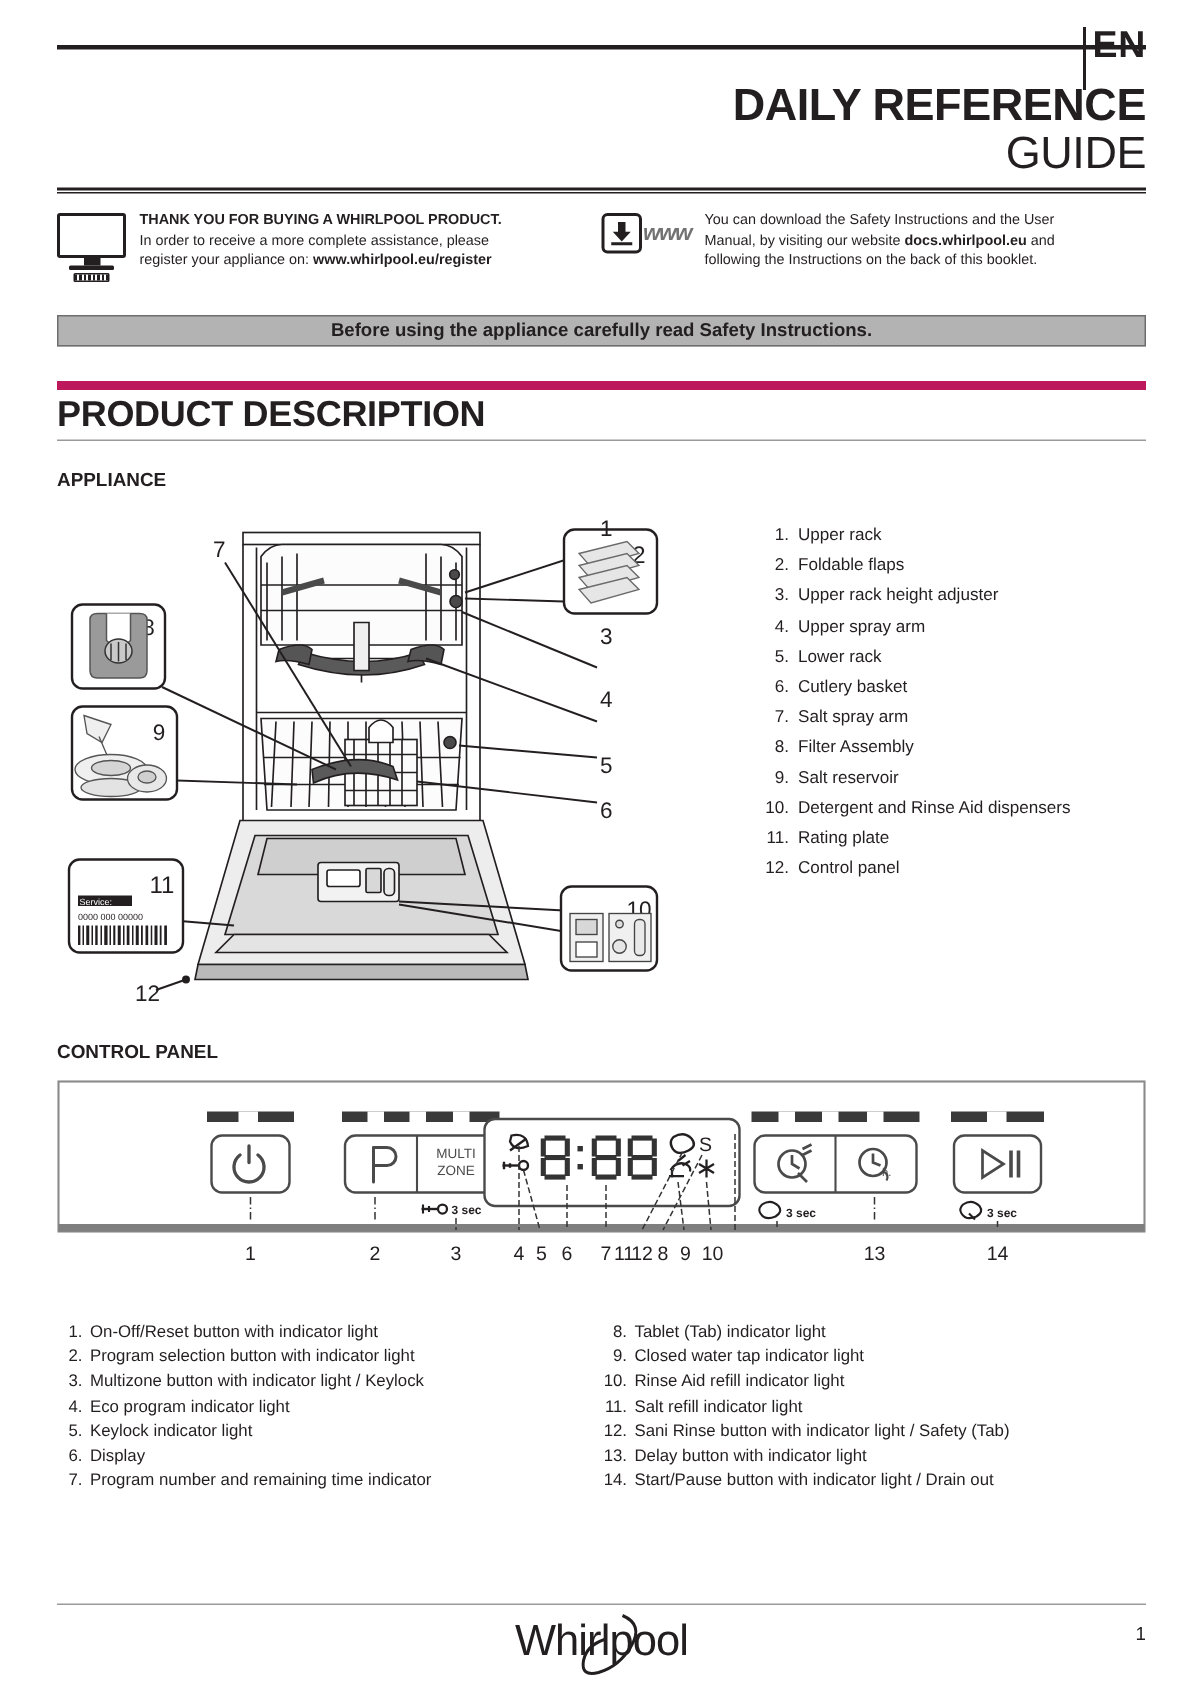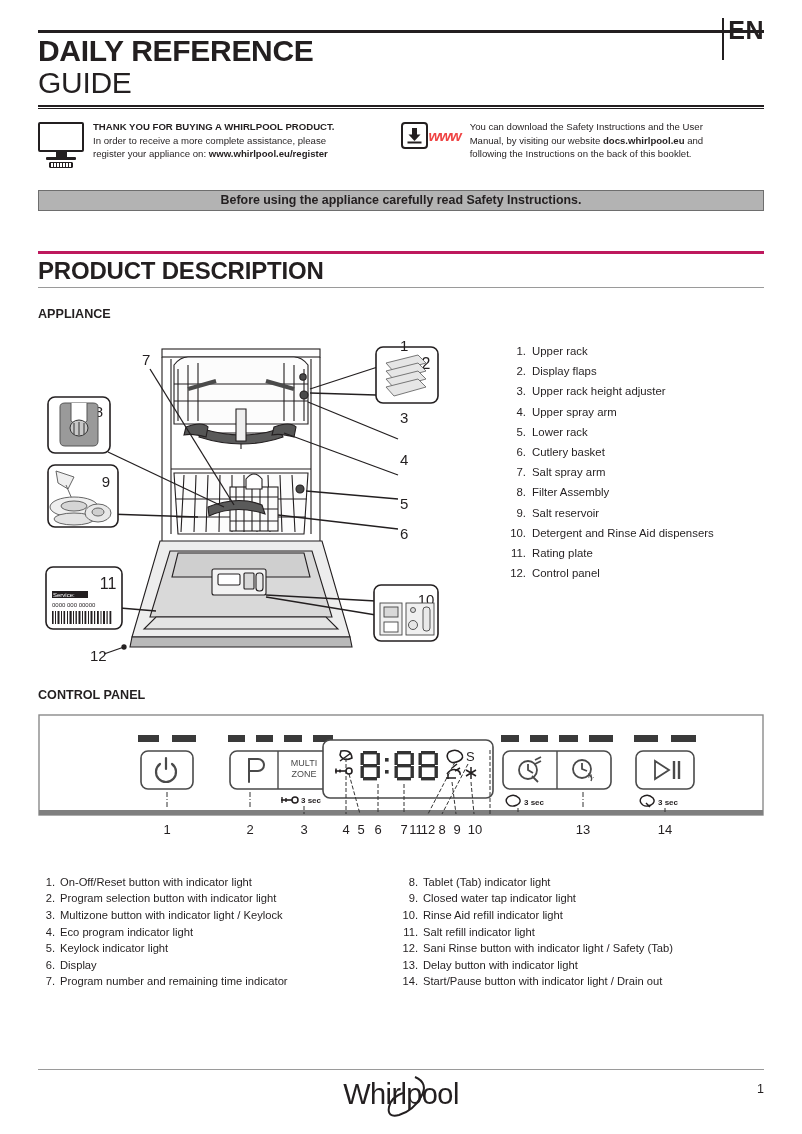--- a/index.html
+++ b/index.html
@@ -12,21 +12,21 @@
   }
   .page { position: relative; width: 802px; height: 1134px; padding: 0 38px; }
 
   
   .top-rule { position: relative; height: 3px; background: #231f20; margin-top: 30px; }
   .lang-divider { position: absolute; right: 40px; top: -12px; width: 2px; height: 42px; background: #231f20; }
   .lang-code {
     position: absolute; right: 0px; top: -14px;
     font-size: 25px; font-weight: bold; letter-spacing: .5px; color: #231f20; text-align: center;
   }
-  .title-block { padding-top: 2px; }
+  .title-block { padding-top: 22px; text-align: right; }
   .title-line1 {
     font-size: 30px; font-weight: bold; letter-spacing: -.3px;
     line-height: 1.05; color: #231f20;
   }
   .title-line2 {
     font-size: 30px; font-weight: normal; letter-spacing: -.3px;
     line-height: 1.08; color: #231f20;
   }
   .double-rule { margin-top: 6px; border-top: 2px solid #231f20; border-bottom: 1px solid #231f20; height: 4px; }
 
@@ -44,31 +44,31 @@
   .monitor .screen { width: 46px; height: 30px; border: 2.4px solid #231f20; border-radius: 2px; }
   .monitor .neck { width: 11px; height: 5px; background: #231f20; margin: 0 auto; }
   .monitor .base { width: 30px; height: 3px; background: #231f20; margin: 0 auto; border-radius: 1px; }
   .monitor .kbd { width: 24px; height: 6px; border: 1.6px solid #231f20; margin: 2px auto 0; border-radius: 1px;
                   background: repeating-linear-gradient(90deg,#231f20 0 1.4px,#fff 1.4px 3px); }
 
   
   .dl { display: flex; align-items: center; gap: 1px; }
   .dl .sq { width: 27px; height: 27px; border: 2.6px solid #231f20; border-radius: 4px;
             display: flex; align-items: center; justify-content: center; }
-  .dl .www { font-size: 15px; font-weight: bold; font-style: italic; letter-spacing: -1px; color: #ef4444; }
+  .dl .www { font-size: 15px; font-weight: bold; font-style: italic; letter-spacing: -1px; color: #737373; }
 
   
   .safety-banner {
     margin-top: 22px; height: 21px; background: #b3b3b3; border: 1.4px solid #6e6e6e;
     display: flex; align-items: center; justify-content: center;
     font-size: 12.4px; font-weight: bold; color: #231f20;
   }
 
   
-  .section-head { margin-top: 40px; border-top: 3px solid #be185d; border-bottom: 1px solid #9a9a9a; padding: 3px 0 2px; }
+  .section-head { margin-top: 23px; border-top: 6px solid #be185d; border-bottom: 1px solid #9a9a9a; padding: 3px 0 2px; }
   .section-head h1 { font-size: 24px; font-weight: bold; letter-spacing: -.2px; color: #231f20; }
   .sub-head { margin-top: 19px; font-size: 12.6px; font-weight: bold; color: #231f20; }
 
   
   .appliance-block { position: relative; margin-top: 8px; height: 340px; }
   .diagram { position: absolute; left: 0; top: 0; width: 440px; height: 340px; }
   .parts-list { position: absolute; left: 470px; top: 12px; width: 300px; }
   .parts-list li {
     list-style: none; font-size: 11.4px; line-height: 20.2px; color: #231f20;
     display: flex; gap: 6px;
@@ -330,21 +330,21 @@
       </g>
     </svg>
 
     <ul class="parts-list">
       <li>
           <span class="num">1.</span>
           <span>Upper rack</span>
         </li>
       <li>
           <span class="num">2.</span>
-          <span>Display flaps</span>
+          <span>Foldable flaps</span>
         </li>
       <li>
           <span class="num">3.</span>
           <span>Upper rack height adjuster</span>
         </li>
       <li>
           <span class="num">4.</span>
           <span>Upper spray arm</span>
         </li>
       <li>

